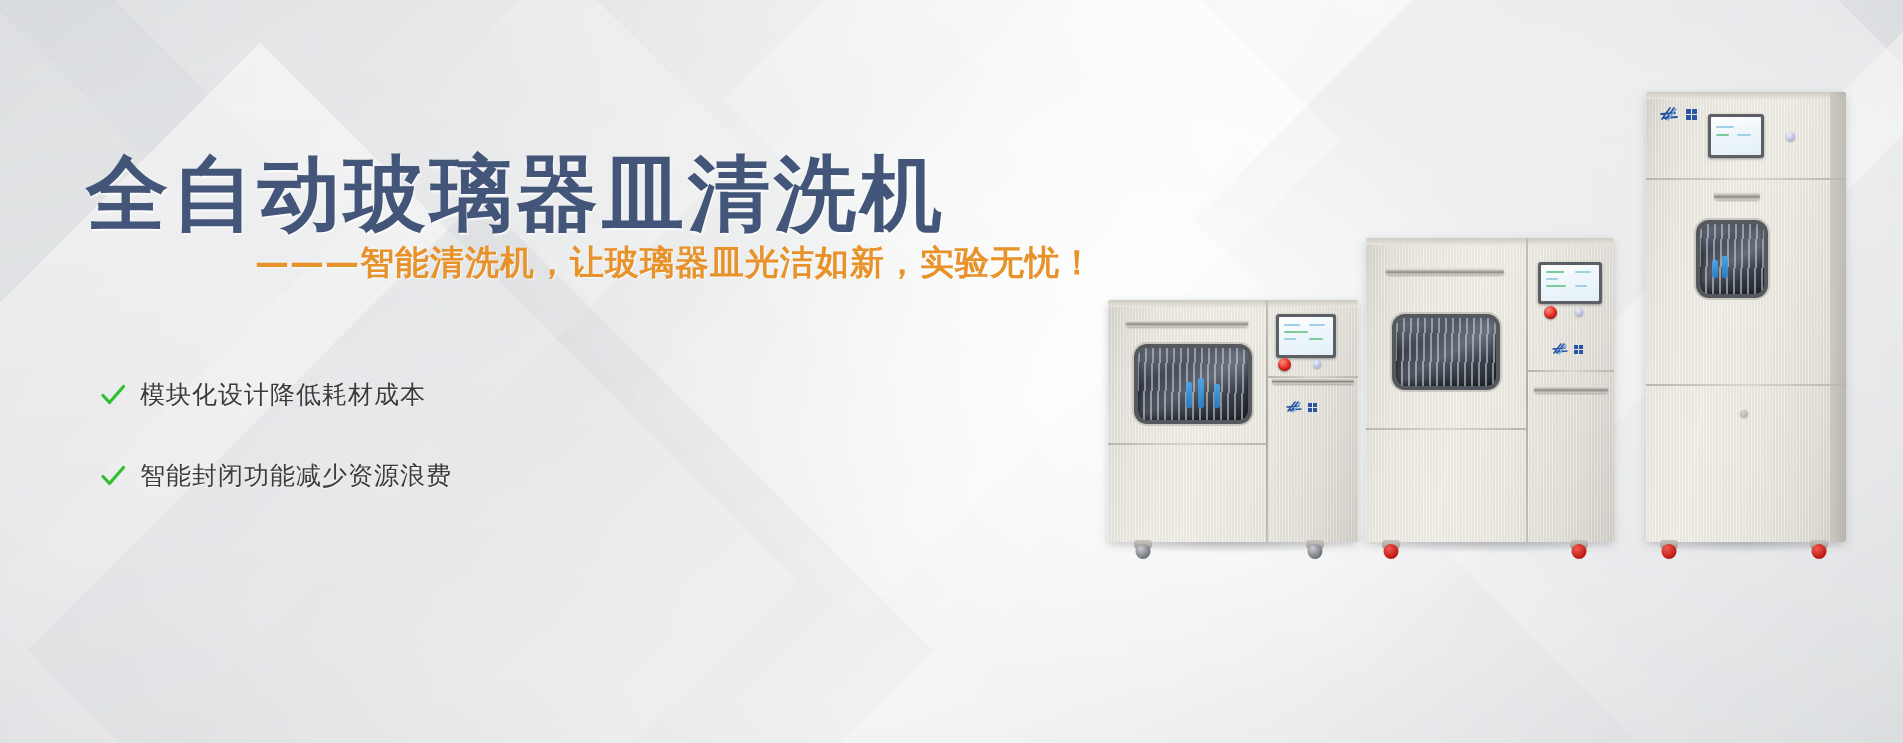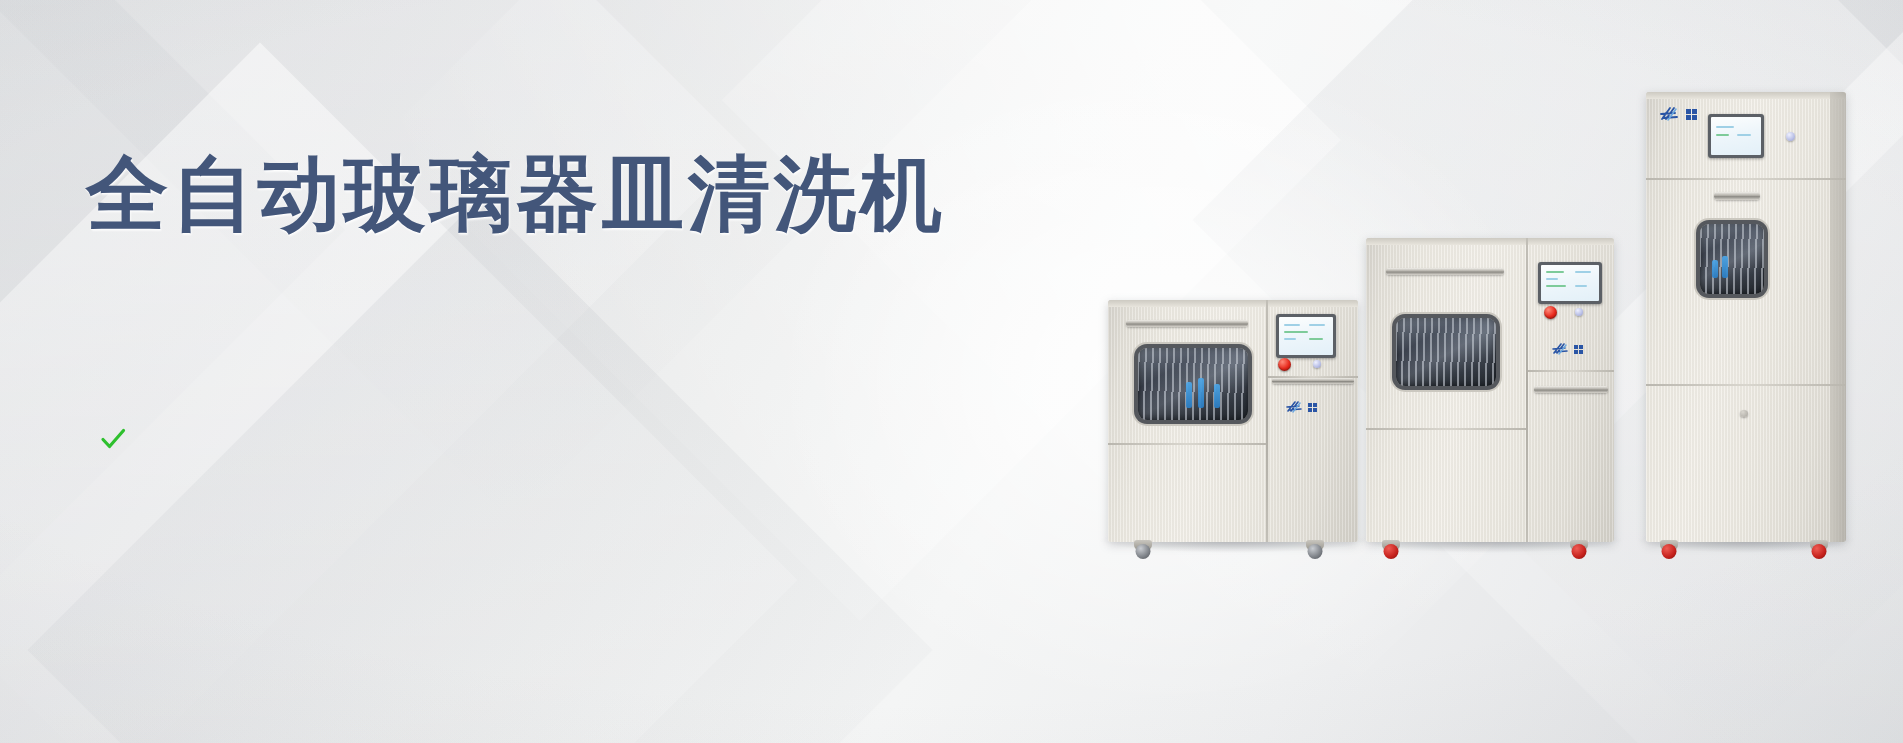--- a/index.html
+++ b/index.html
@@ -137,33 +137,43 @@
     <span class="facet f7"></span>
     <span class="facet f8"></span>
     <span class="glow"></span>
     <span class="vig"></span>
   </div>
 
   <div class="content">
 
     <h1 class="title">全自动玻璃器皿清洗机</h1>
 
+    <div class="subtitle">———智能清洗机，让玻璃器皿光洁如新，实验无忧！</div>
 
     <div class="features">
-
-      <div class="frow">
-      </div>
 
       <div class="frow">
         <div class="fcell c1">
           <span class="check">
             <svg width="26" height="26" viewBox="0 0 26 26">
                 <path d="M3 13.5 L9.5 20.5 L23.5 4.5" fill="none" stroke="#2ec02e" stroke-width="3.2" stroke-linecap="round" stroke-linejoin="round"></path>
               </svg>
           </span>
+          <span class="ftext">模块化设计降低耗材成本</span>
+        </div>
+      </div>
+
+      <div class="frow">
+        <div class="fcell c1">
+          <span class="check">
+            <svg width="26" height="26" viewBox="0 0 26 26">
+                <path d="M3 13.5 L9.5 20.5 L23.5 4.5" fill="none" stroke="#2ec02e" stroke-width="3.2" stroke-linecap="round" stroke-linejoin="round"></path>
+              </svg>
+          </span>
+          <span class="ftext">智能封闭功能减少资源浪费</span>
         </div>
       </div>
 
     </div>
   </div>
 
   <div class="machines">
 
     <div class="shadow" style="left:8px;top:527px;width:270px;height:26px;"></div>
     <div class="machine m-small">

